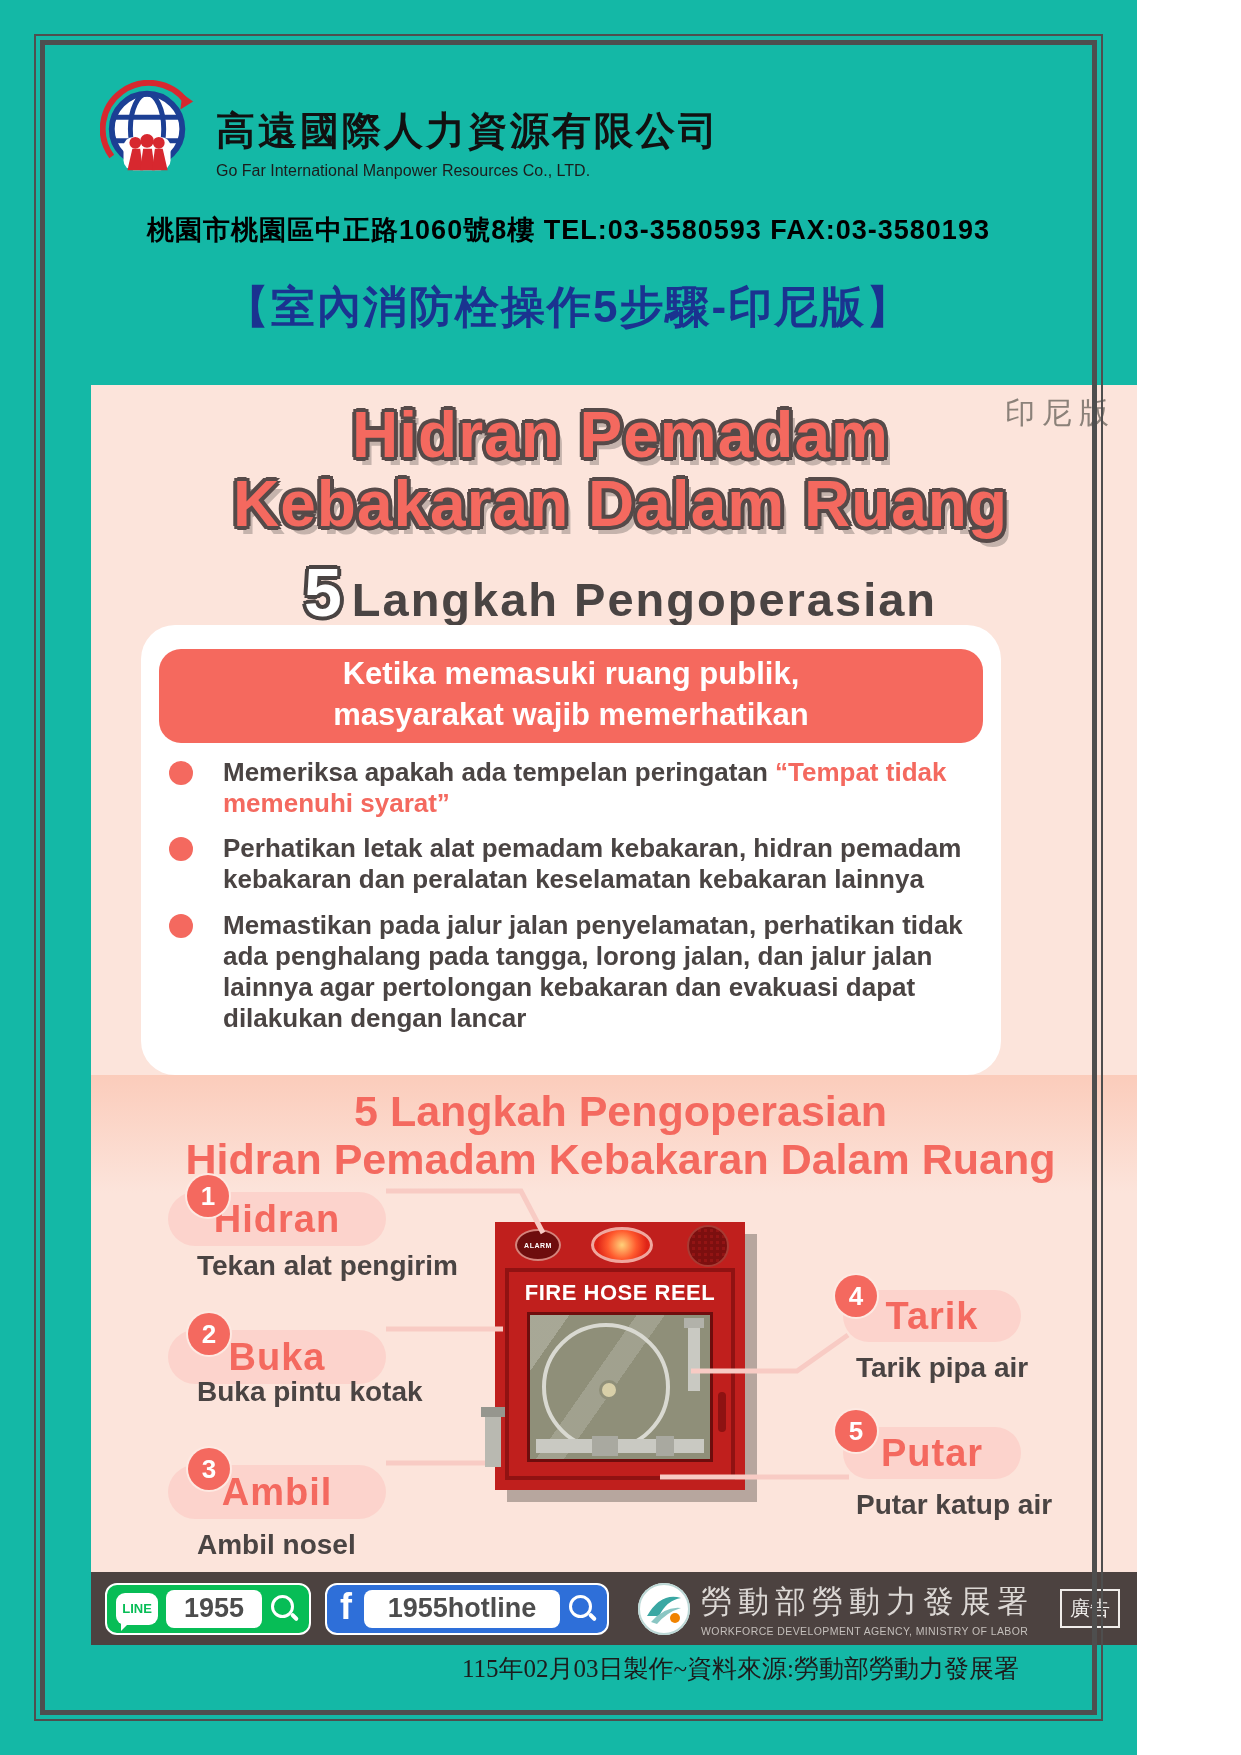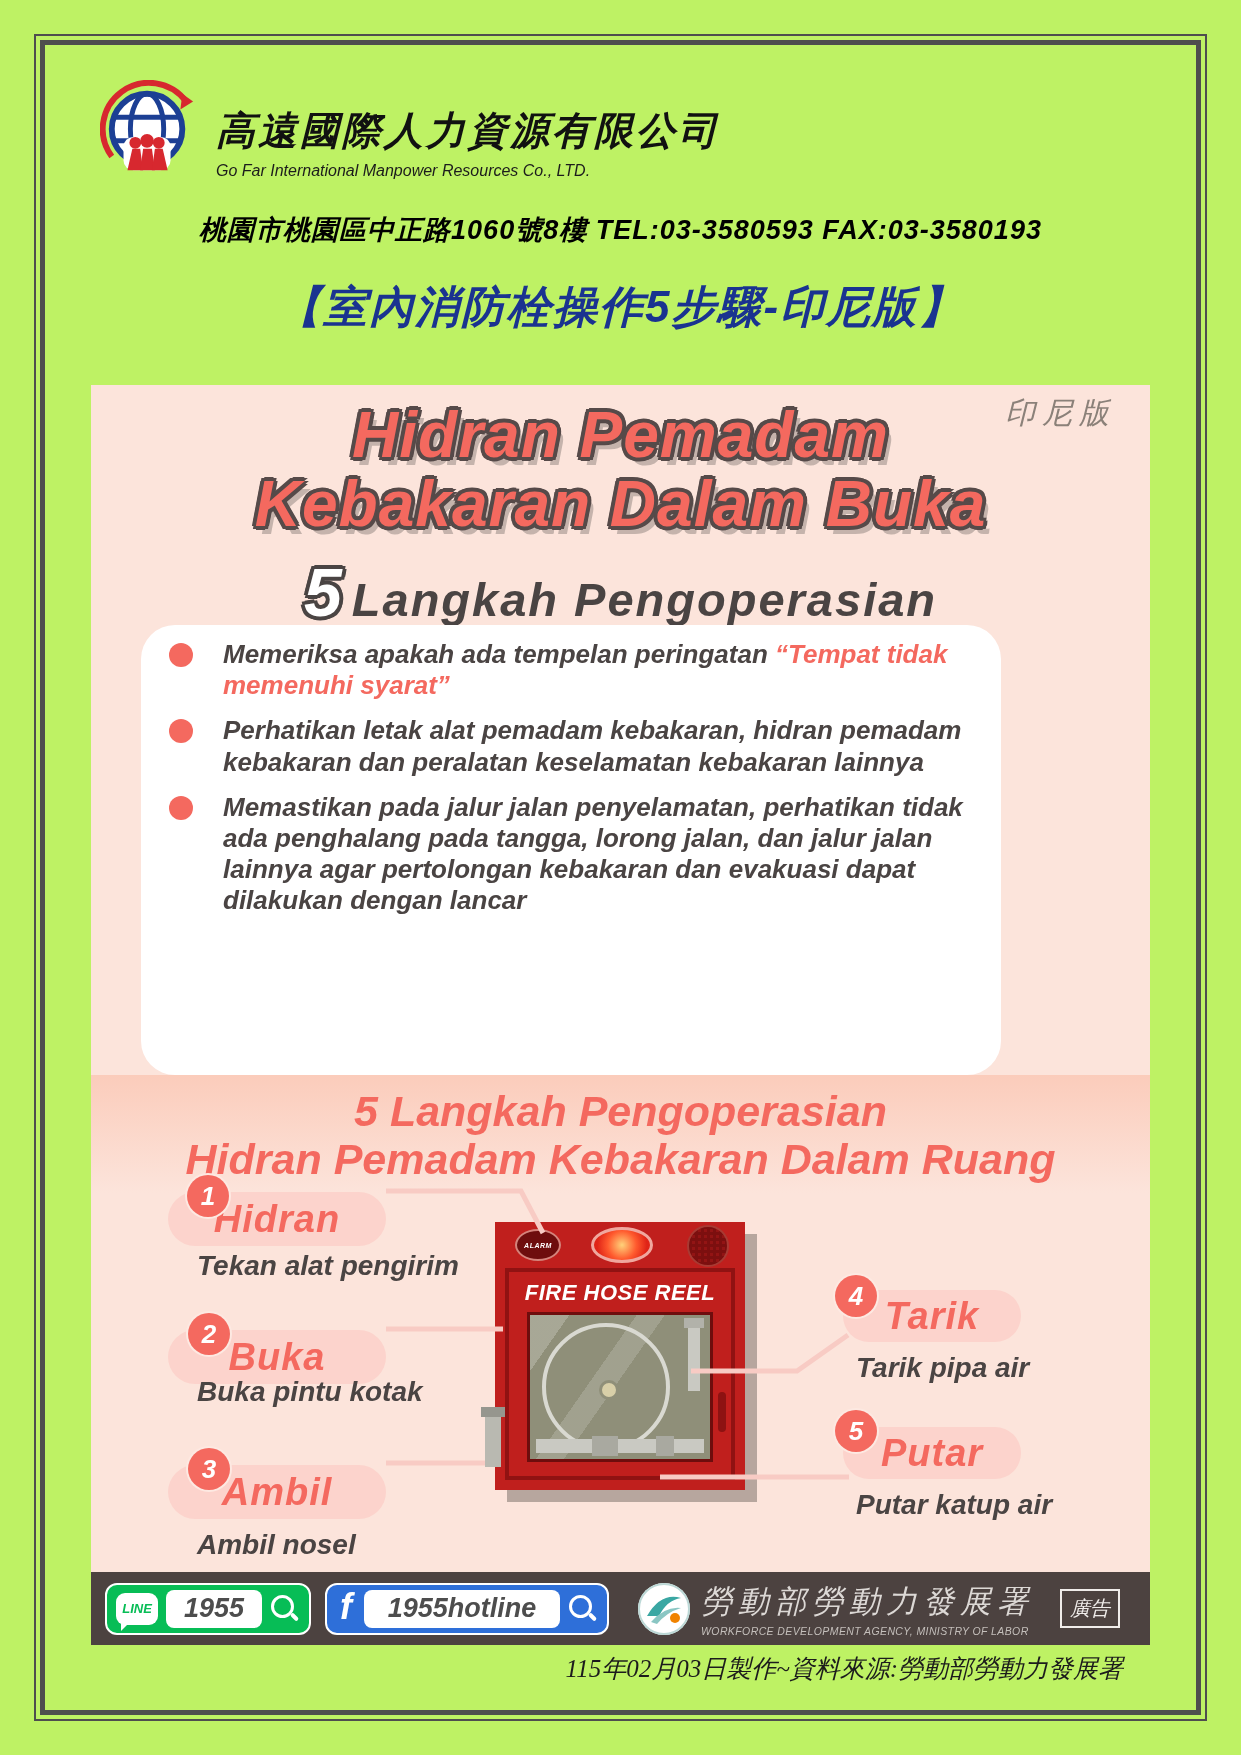--- a/index.html
+++ b/index.html
@@ -1,17 +1,17 @@
 <!DOCTYPE html>
 <html><head>
 <meta charset="utf-8">
 <style>
   * { margin:0; padding:0; box-sizing:border-box; }
   body { background:#fff; font-family:"Liberation Sans","DejaVu Sans",sans-serif; }
-  .page { position:relative; width:1241px; height:1755px; background:#bef264; overflow:hidden;font-style:italic; }
+  .page { position:relative; width:1137px; height:1755px; background:#14b8a6; overflow:hidden; }
 
   
   .frame { position:absolute; inset:40px; border:5px solid #4e4e4e; pointer-events:none; z-index:50; }
   .frame::after { content:''; position:absolute; inset:-11px; border:2px solid #4e4e4e; }
 
   
   .header { position:absolute; top:80px; left:100px; display:flex; gap:18px; align-items:flex-end; }
   .logo { width:98px; height:104px; flex:none; }
   .co-names { padding-bottom:4px; }
   .co-zh { font-size:39px; font-weight:bold; color:#111; letter-spacing:3px; }
@@ -168,28 +168,32 @@
   </div>
 
   <div class="contact">桃園市桃園區中正路1060號8樓  TEL:03-3580593 FAX:03-3580193</div>
   <div class="page-title">【室內消防栓操作5步驟-印尼版】</div>
 
   <div class="poster">
     <div class="version">印尼版</div>
 
     <div class="poster-title">
       <div>Hidran Pemadam</div>
-      <div>Kebakaran Dalam Buka</div>
+      <div>Kebakaran Dalam Ruang</div>
     </div>
 
     <div class="subtitle">
       <span class="sub-num">5</span><span class="sub-rest">Langkah Pengoperasian</span>
     </div>
 
     <div class="notice">
+      <div class="notice-band">
+        <div>Ketika memasuki ruang publik,</div>
+        <div>masyarakat wajib memerhatikan</div>
+      </div>
       <div class="bullets">
         <div class="bullet">
           <span class="dot"></span>
           <span><span>Memeriksa apakah ada tempelan peringatan </span><span class="hl">“Tempat tidak memenuhi syarat”</span></span>
         </div>
         <div class="bullet">
           <span class="dot"></span>
           <span><span>Perhatikan letak alat pemadam kebakaran, hidran pemadam kebakaran dan peralatan keselamatan kebakaran lainnya</span><span class="hl"></span></span>
         </div>
         <div class="bullet">

